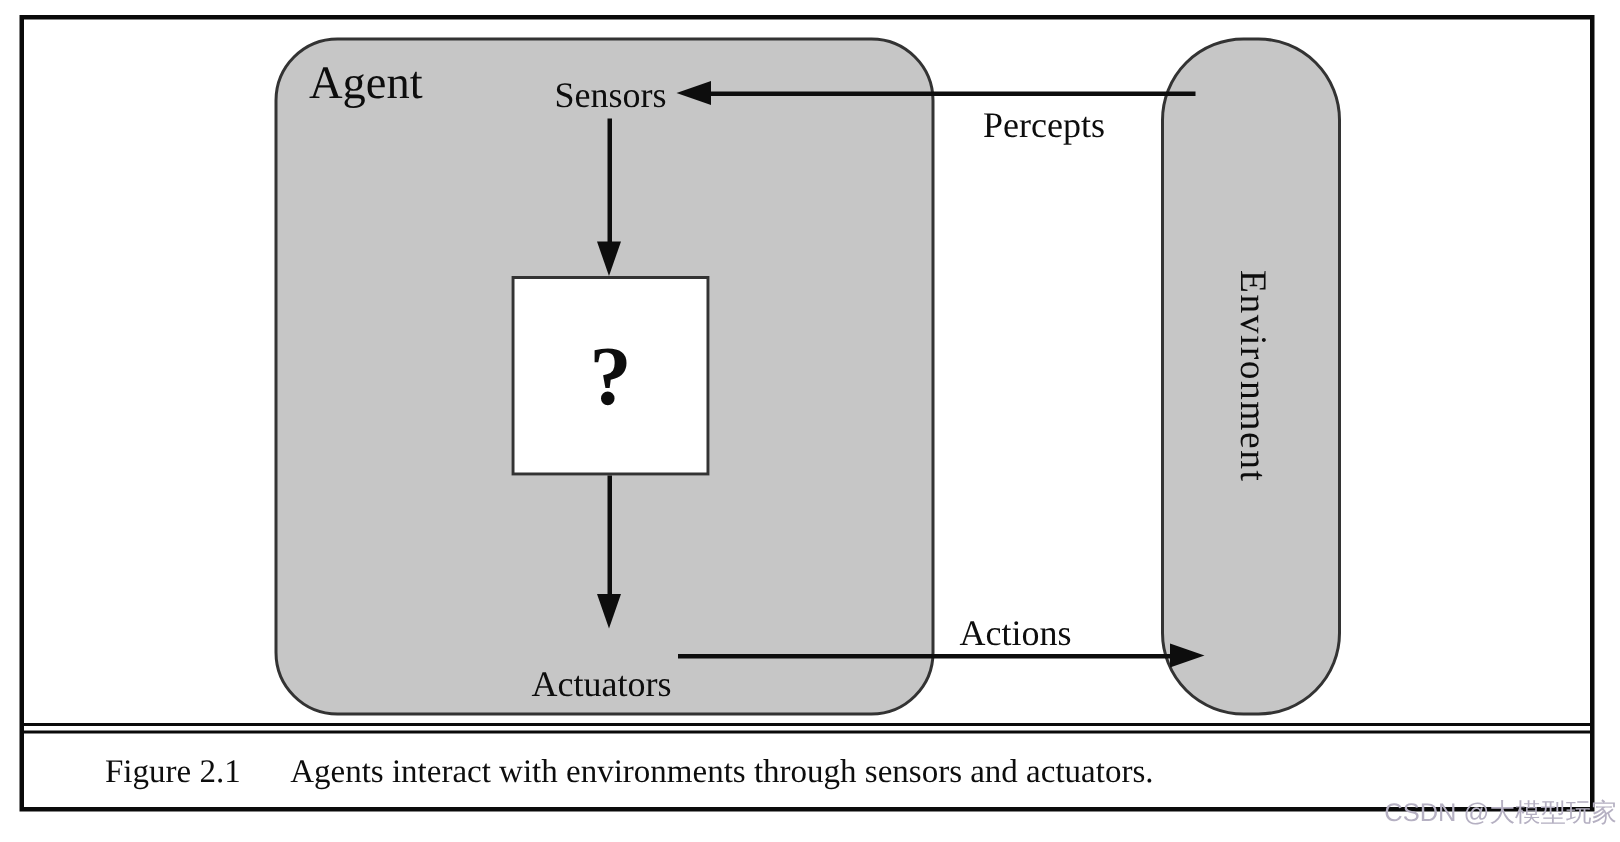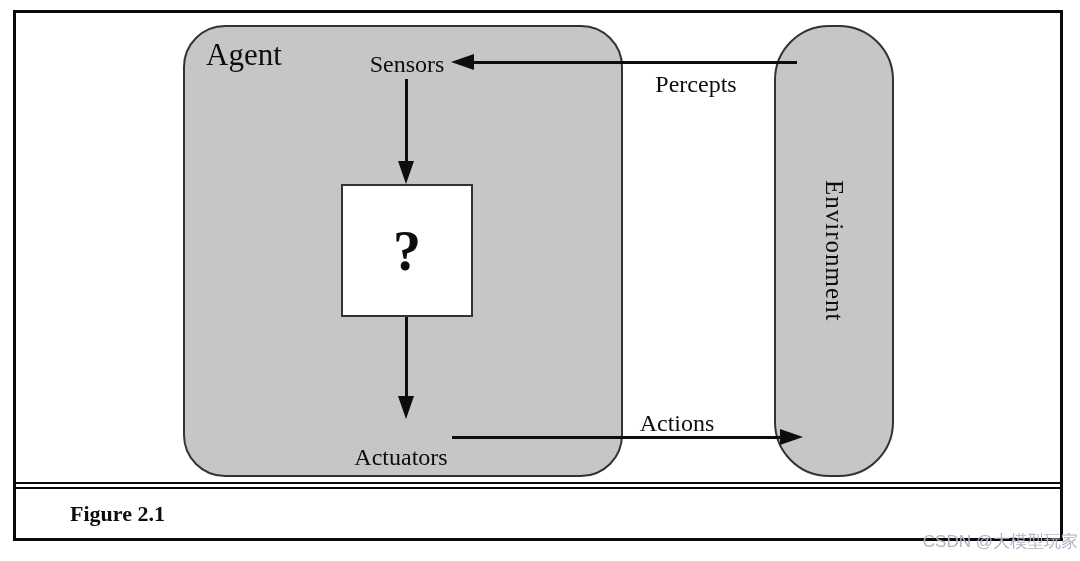--- a/index.html
+++ b/index.html
@@ -47,21 +47,21 @@
   .qmark{font-size:56px;font-weight:bold;line-height:1;}
   .hline{height:3px;background:var(--ink);z-index:3;}
   .vline{width:3px;background:var(--ink);z-index:3;}
   .head{width:0;height:0;z-index:3;}
   .head-left{border-top:8px solid transparent;border-bottom:8px solid transparent;border-right:23px solid var(--ink);}
   .head-right{border-top:8px solid transparent;border-bottom:8px solid transparent;border-left:23px solid var(--ink);}
   .head-down{border-left:8px solid transparent;border-right:8px solid transparent;border-top:23px solid var(--ink);}
   .caption{
     left:70px;top:501px;display:flex;gap:33px;font-size:22px;z-index:2;white-space:nowrap;
   }
-  .caption .fignum{font-weight:bold;}
+  .caption .fignum{font-weight:normal;}
   .watermark{
     right:2px;top:530px;font-size:17px;color:var(--watermark);
     font-family:"Liberation Sans","DejaVu Sans",sans-serif;z-index:6;white-space:nowrap;
   }
 </style>
 </head>
 <body>
 
 <div class="stage">
 
@@ -97,17 +97,18 @@
 
   <div class="abs env-label-wrap">
     <span class="env-label">Environment</span>
   </div>
 
   <div class="abs rule rule1"></div>
   <div class="abs rule rule2"></div>
 
   <div class="abs caption">
     <span class="fignum">Figure 2.1</span>
+    <span>Agents interact with environments through sensors and actuators.</span>
   </div>
 
   <div class="abs watermark">CSDN @大模型玩家</div>
 
 </div>
 
 </body></html>

